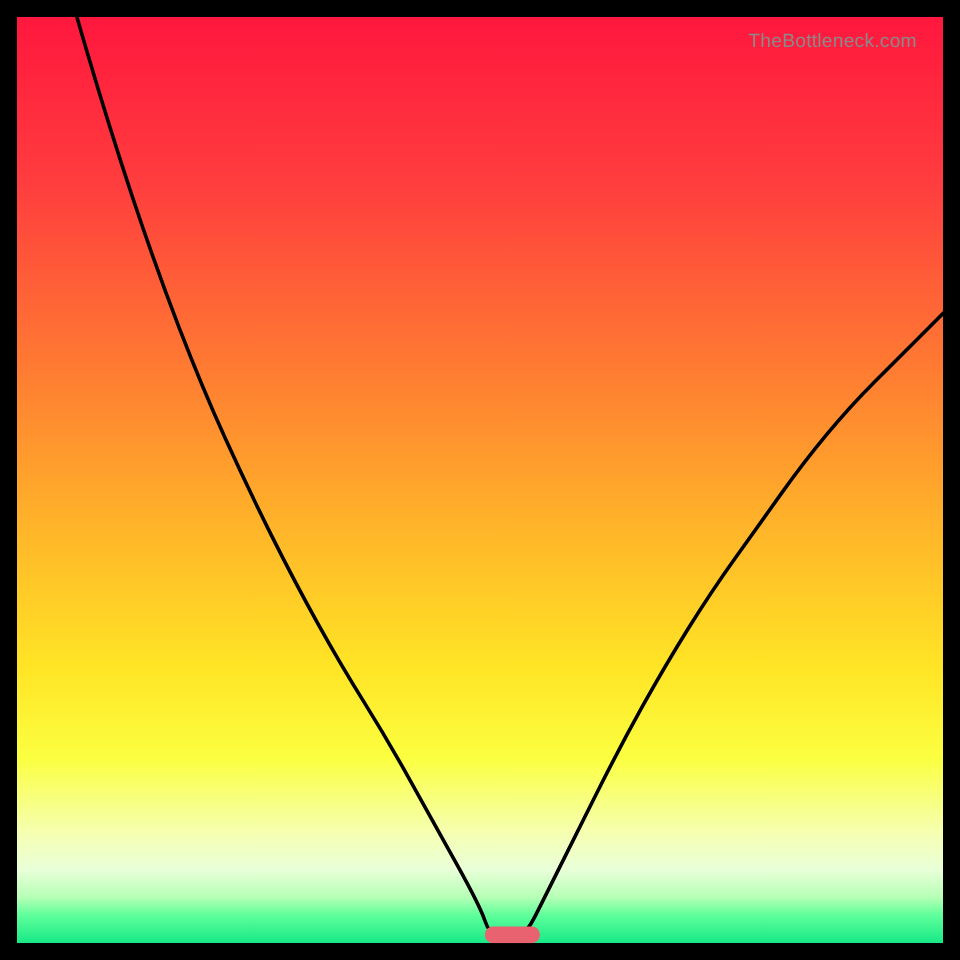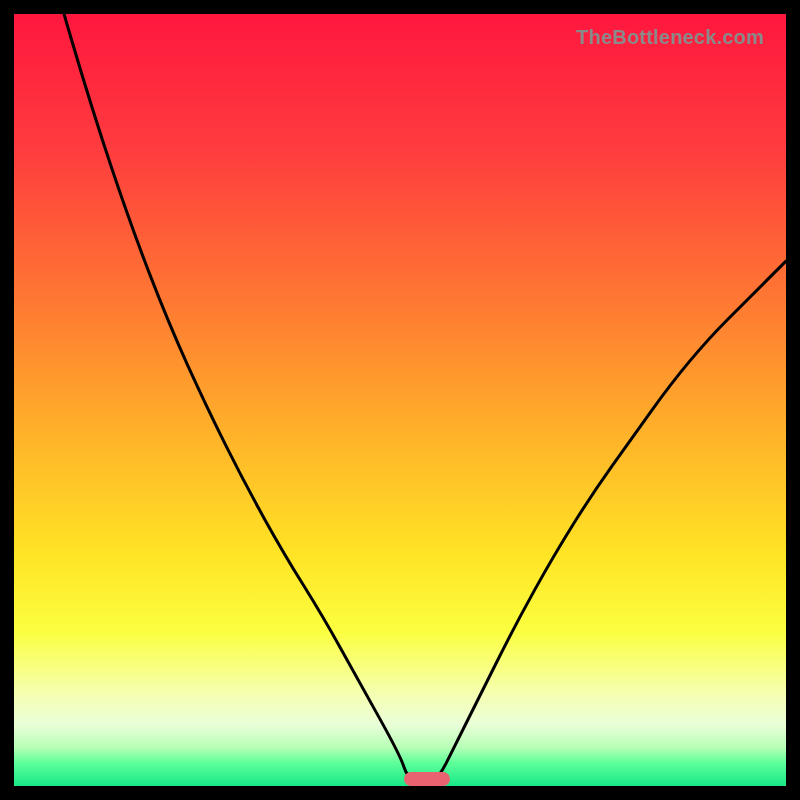--- a/index.html
+++ b/index.html
@@ -31,22 +31,22 @@
     left: 0;
     top: 0;
     width: 100%;
     height: 100%;
   }
   .watermark {
     position: absolute;
     top: 12px;
     right: 22px;
     font-family: Arial, Helvetica, sans-serif;
-    font-size: 20px;
-    font-weight: 700;
+    font-size: 16px;
+    font-weight: 400;
     color: #8a8a8a;
     letter-spacing: 0.2px;
     user-select: none;
   }
   .curve {
     position: absolute;
     left: 0;
     top: 0;
     width: 100%;
     height: 100%;

